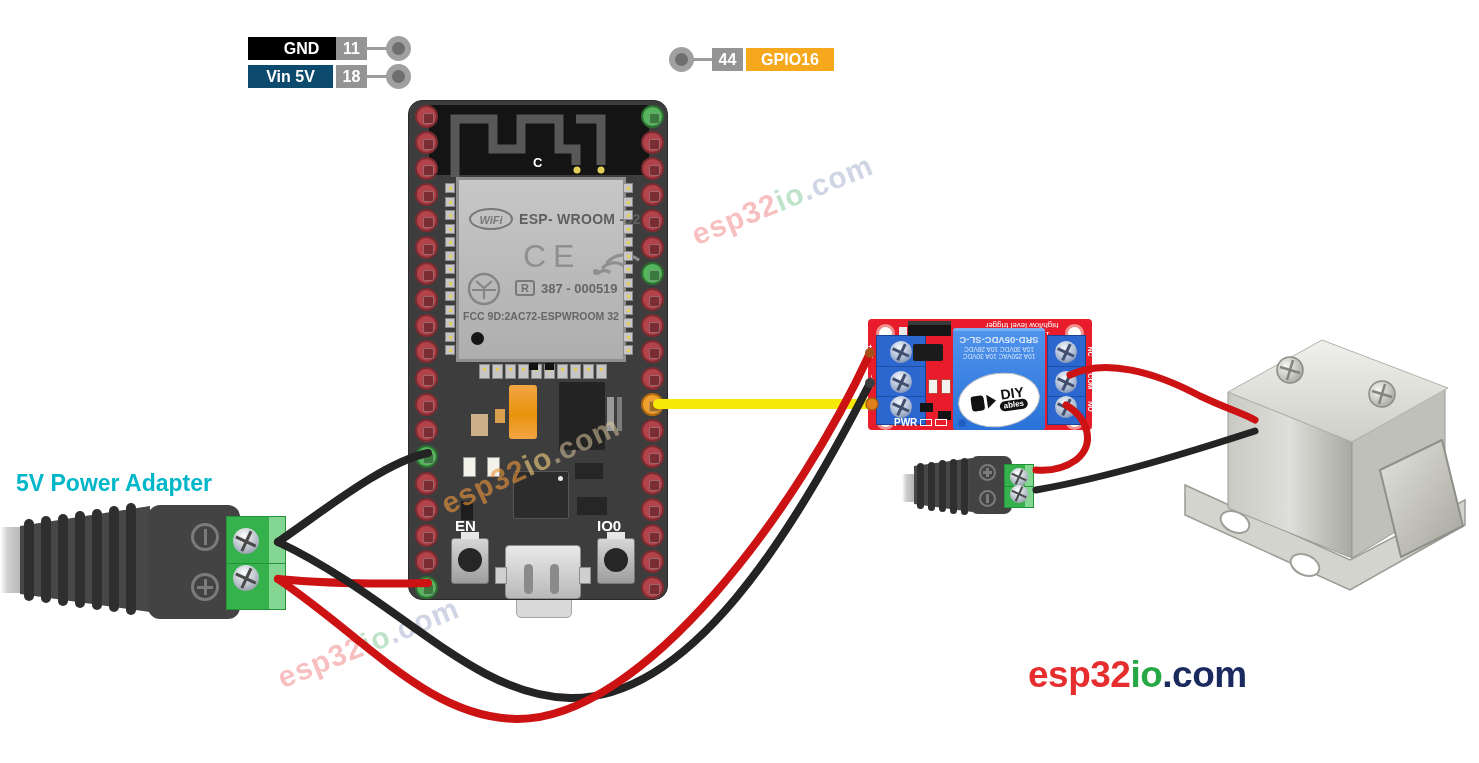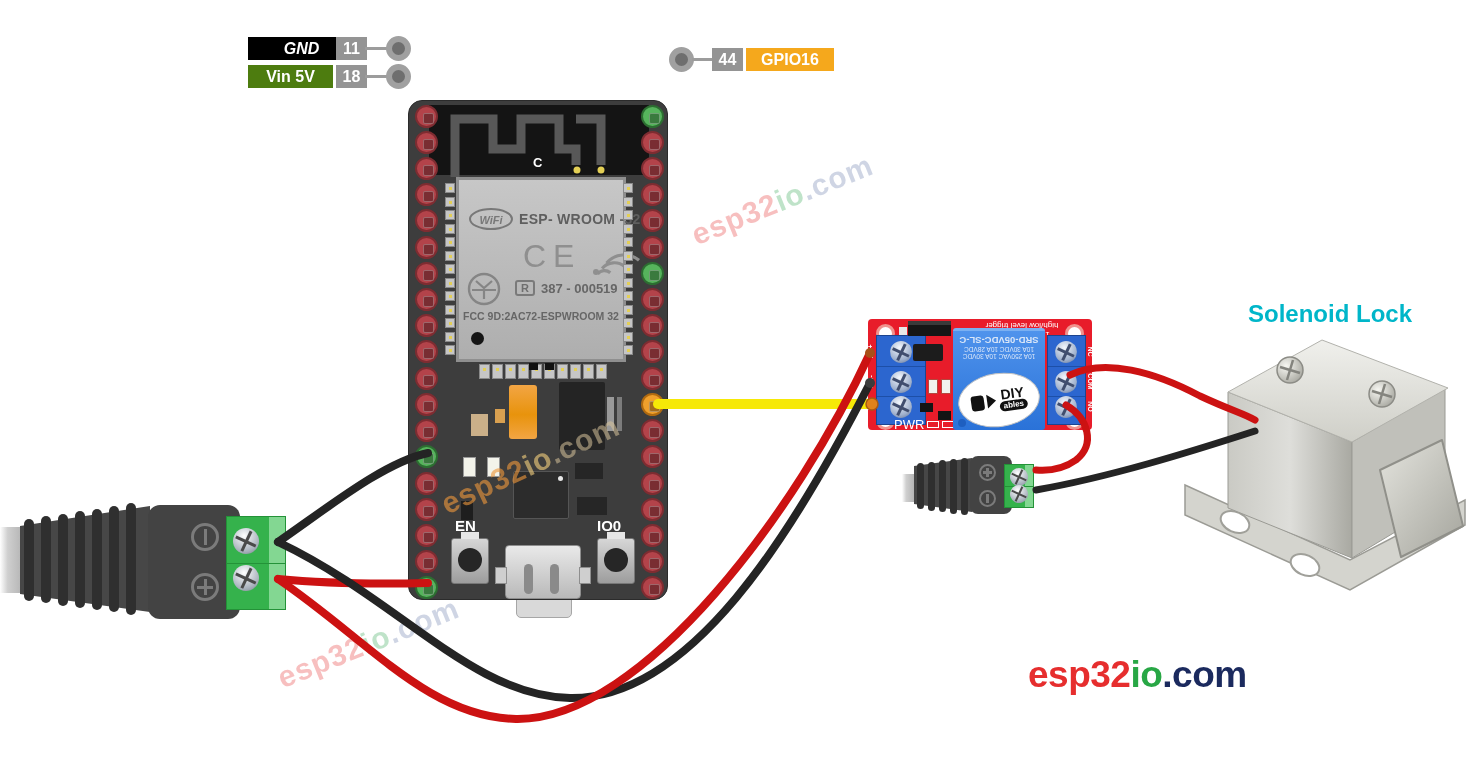--- a/index.html
+++ b/index.html
@@ -60,21 +60,21 @@
   #cube-text .big{font-size:9.5px;font-weight:bold;} #cube-text .small{font-size:6.5px;}
   #board-text{position:absolute;left:104px;top:1px;width:100px;text-align:center;color:#fff;
               font-size:8px;line-height:1.1;}
   #diy{position:absolute;left:5px;top:42px;width:80px;height:52px;background:#fff;border:1px solid #c4c4c4;
        border-radius:50%;transform:rotate(-8deg);display:flex;align-items:center;justify-content:center;gap:3px;}
   #diy .blk{width:13px;height:15px;background:#111;border-radius:3px;}
   #diy .tri{width:0;height:0;border-left:9px solid #111;border-top:7px solid transparent;border-bottom:7px solid transparent;}
   #diy .dtxt{font-size:14px;font-weight:bold;color:#111;line-height:13px;}
   #diy .atxt{font-size:8px;font-weight:bold;color:#fff;background:#111;border-radius:5px;padding:0 4px;line-height:10px;}
   #pwr-row{position:absolute;left:26px;top:98px;display:flex;align-items:center;gap:3px;color:#fff;}
-  #pwr-row .t{font-size:13px;font-weight:normal;}
+  #pwr-row .t{font-size:10px;font-weight:bold;}
   #pwr-row .bx{width:10px;height:5px;border:1px solid #fff;}
   
   .jackbody{position:absolute;background:#434343;border-radius:12px;}
   .jacktip{position:absolute;background:linear-gradient(90deg,#ffffff,#cfcfcf 35%,#b5b5b5);}
   .icircle{position:absolute;border-radius:50%;border:3px solid #7b7b7b;box-sizing:border-box;}
   .icircle.line::before{content:"";position:absolute;left:50%;top:15%;width:3px;height:70%;margin-left:-1.5px;background:#7b7b7b;}
   .icircle.plus::before{content:"";position:absolute;left:50%;top:15%;width:3px;height:70%;margin-left:-1.5px;background:#7b7b7b;}
   .icircle.plus::after{content:"";position:absolute;top:50%;left:15%;height:3px;width:70%;margin-top:-1.5px;background:#7b7b7b;}
   .gblock{position:absolute;background:linear-gradient(90deg,#35b24c 72%,#83d792 72%);border:1px solid #249238;box-sizing:border-box;}
   .gscrew{position:absolute;border-radius:50%;transform:rotate(25deg);
@@ -91,26 +91,26 @@
   <div class="wm" style="left:686px;top:183px;">
     <span class="s1">esp32</span><span class="s2">io</span><span class="s3">.com</span>
   </div>
   <div class="wm on-board" style="left:434px;top:448px;transform:rotate(-25deg);">
     <span class="s1">esp32</span><span class="s2">io</span><span class="s3">.com</span>
   </div>
   <div class="wm" style="left:272px;top:626px;">
     <span class="s1">esp32</span><span class="s2">io</span><span class="s3">.com</span>
   </div>
 
-  <div class="plbox" style="left:248px;top:37px;width:107px;background:#000;font-style:italic;">GND</div>
+  <div class="plbox" style="left:248px;top:37px;width:107px;background:#000;">GND</div>
   <div class="plbox" style="left:336px;top:37px;width:31px;background:#949494;">11</div>
   <div class="plline" style="left:365px;top:47px;width:24px;"></div>
   <div class="plcircle" style="left:386px;top:36px;"></div>
 
-  <div class="plbox" style="left:248px;top:65px;width:85px;background:#4d7c0f;text-align:center;">Vin 5V</div>
+  <div class="plbox" style="left:248px;top:65px;width:85px;background:#0c4a6e;text-align:center;">Vin 5V</div>
   <div class="plbox" style="left:336px;top:65px;width:31px;background:#949494;">18</div>
   <div class="plline" style="left:365px;top:75px;width:24px;"></div>
   <div class="plcircle" style="left:386px;top:64px;"></div>
 
   <div class="plcircle" style="left:669px;top:47px;"></div>
   <div class="plline" style="left:692px;top:58px;width:22px;"></div>
   <div class="plbox" style="left:712px;top:48px;width:31px;background:#949494;">44</div>
   <div class="plbox" style="left:746px;top:48px;width:88px;background:#f5a81c;">GPIO16</div>
 
   <div class="abs" style="left:516px;top:594px;width:54px;height:22px;background:#d9d9d9;border:1px solid #a6a6a6;border-radius:0 0 5px 5px;z-index:1;"></div>
@@ -398,21 +398,20 @@
       <div style="position:absolute;left:0;top:60px;width:100%;height:1px;background:#1d4fa8;"></div>
     </div>
     <div class="screw" style="left:187px;top:22px;"></div>
     <div class="screw" style="left:187px;top:52px;"></div>
     <div class="screw" style="left:187px;top:77px;"></div>
     <div class="tlabel" style="left:210px;top:29px;transform:rotate(90deg);">NC</div>
     <div class="tlabel" style="left:210px;top:59px;transform:rotate(90deg);">COM</div>
     <div class="tlabel" style="left:210px;top:84px;transform:rotate(90deg);">NO</div>
   </div>
 
-  <div class="title" style="left:1248px;top:300px;font-size:24px;">Solenoid Lock</div>
   <svg class="abs" style="left:1180px;top:330px;z-index:2;" width="300" height="270">
     <defs>
       <linearGradient id="gTop" x1="0" y1="0" x2="0" y2="1">
           <stop offset="0" stop-color="#f0f0ec"></stop>
           <stop offset="1" stop-color="#cfcfc8"></stop>
         </linearGradient>
       <linearGradient id="gFront" x1="0" y1="0" x2="1" y2="0">
           <stop offset="0" stop-color="#cacac4"></stop>
           <stop offset="0.5" stop-color="#dededa"></stop>
           <stop offset="1" stop-color="#a9a9a2"></stop>
@@ -433,20 +432,21 @@
     <polygon points="48,62 172,112 172,228 48,178" fill="url(#gFront)" stroke="#9a9a94" stroke-width="1"></polygon>
     <polygon points="172,112 265,58 265,172 172,228" fill="#c0c0ba" stroke="#9a9a94" stroke-width="1"></polygon>
     <polygon points="48,62 142,10 268,58 172,112" fill="url(#gTop)" stroke="#b2b2ac" stroke-width="1"></polygon>
     <circle cx="110" cy="40" r="13" fill="url(#gScrew)" stroke="#8c8c86" stroke-width="1.5"></circle>
     <path d="M 100,37 l 20,6 M 113,30 l -6,20" stroke="#84847e" stroke-width="2.5" fill="none"></path>
     <circle cx="202" cy="64" r="13" fill="url(#gScrew)" stroke="#8c8c86" stroke-width="1.5"></circle>
     <path d="M 192,61 l 20,6 M 205,54 l -6,20" stroke="#84847e" stroke-width="2.5" fill="none"></path>
     <polygon points="200,140 262,110 283,196 221,227" fill="url(#gLatch)" stroke="#90908a" stroke-width="2" stroke-linejoin="round"></polygon>
   </svg>
 
+  <div class="title" style="left:16px;top:470px;font-size:23px;">5V Power Adapter</div>
   <div class="abs" style="left:0;top:460px;width:300px;height:170px;z-index:2;">
     <div class="jacktip" style="left:0;top:67px;width:22px;height:66px;"></div>
     <svg class="abs" style="left:16px;top:40px;overflow:visible;" width="140" height="120">
       <polygon points="4,26 134,6 134,112 4,94" fill="#474747"></polygon>
       <rect x="8" y="19" width="10" height="82" rx="5" fill="#2f2f2f"></rect>
       <rect x="25" y="16" width="10" height="87" rx="5" fill="#2f2f2f"></rect>
       <rect x="42" y="14" width="10" height="92" rx="5" fill="#2f2f2f"></rect>
       <rect x="59" y="11" width="10" height="97" rx="5" fill="#2f2f2f"></rect>
       <rect x="76" y="9" width="10" height="101" rx="5" fill="#2f2f2f"></rect>
       <rect x="93" y="6" width="10" height="106" rx="5" fill="#2f2f2f"></rect>

